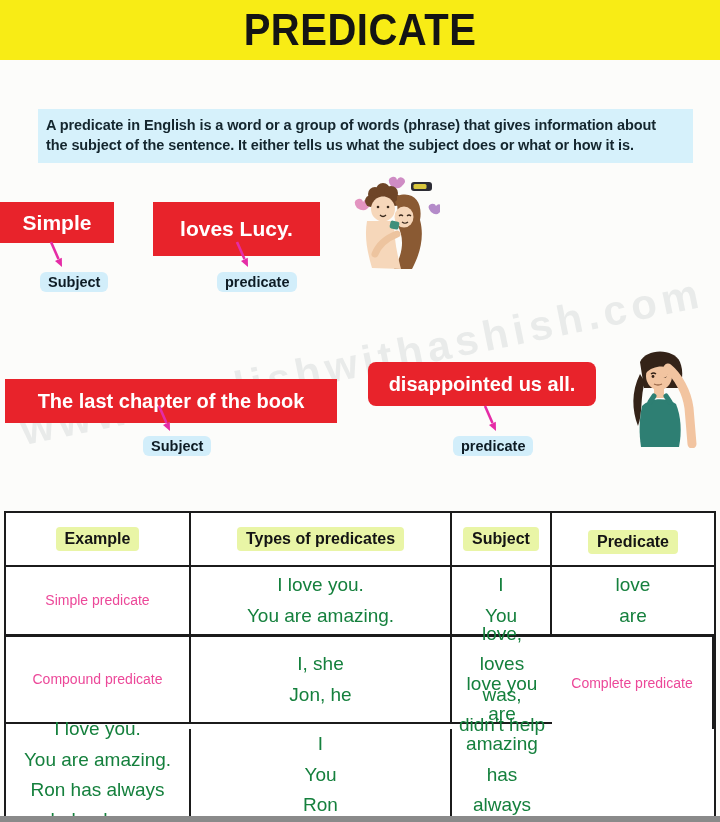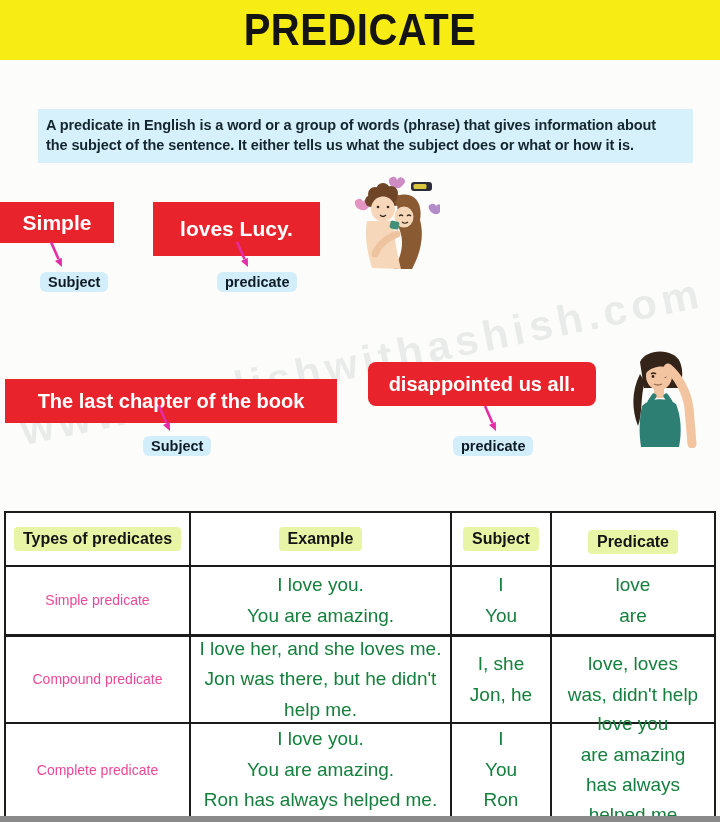--- a/index.html
+++ b/index.html
@@ -164,24 +164,24 @@
   <path d="M26 60 C23 74 23 88 25 101 L63 101 C66 86 65 70 60 58 C50 51 34 52 26 60 Z" fill="#2e7f73"></path>
   <path d="M34 56 L38 50 M54 56 L50 50" stroke="#2e7f73" stroke-width="5" stroke-linecap="round"></path>
 
   <path d="M76 98 L73 62 C71 46 62 30 52 22" stroke="#f2c4a0" stroke-width="9" stroke-linecap="round" fill="none"></path>
   <path d="M52 22 l-4 6" stroke="#f2c4a0" stroke-width="7" stroke-linecap="round"></path>
 </svg>
 
 <div class="gtable">
 
   <div class="cell hdr">
+    <span class="hdr-hl">Example</span>
+  </div>
+  <div class="cell hdr">
     <span class="hdr-hl">Types of predicates</span>
-  </div>
-  <div class="cell hdr">
-    <span class="hdr-hl">Example</span>
   </div>
   <div class="cell hdr">
     <span class="hdr-hl">Subject</span>
   </div>
   <div class="cell hdr last-col">
     <span class="hdr-hl hdr-pred">Predicate</span>
   </div>
 
   <div class="cell r1">
     <span class="body-txt type-txt">Simple predicate</span>
@@ -194,24 +194,20 @@
     <span class="body-txt">I
 You</span>
   </div>
   <div class="cell r1 last-col">
     <span class="body-txt">love
 are</span>
   </div>
 
   <div class="cell r2">
     <span class="body-txt type-txt">Compound predicate</span>
-  </div>
-  <div class="cell r2">
-    <span class="body-txt">I love her, and she loves me.
-Jon was there, but he didn't help me.</span>
   </div>
   <div class="cell r2">
     <span class="body-txt">I, she
 Jon, he</span>
   </div>
   <div class="cell r2 last-col">
     <span class="body-txt">love, loves
 was, didn't help</span>
   </div>
 

